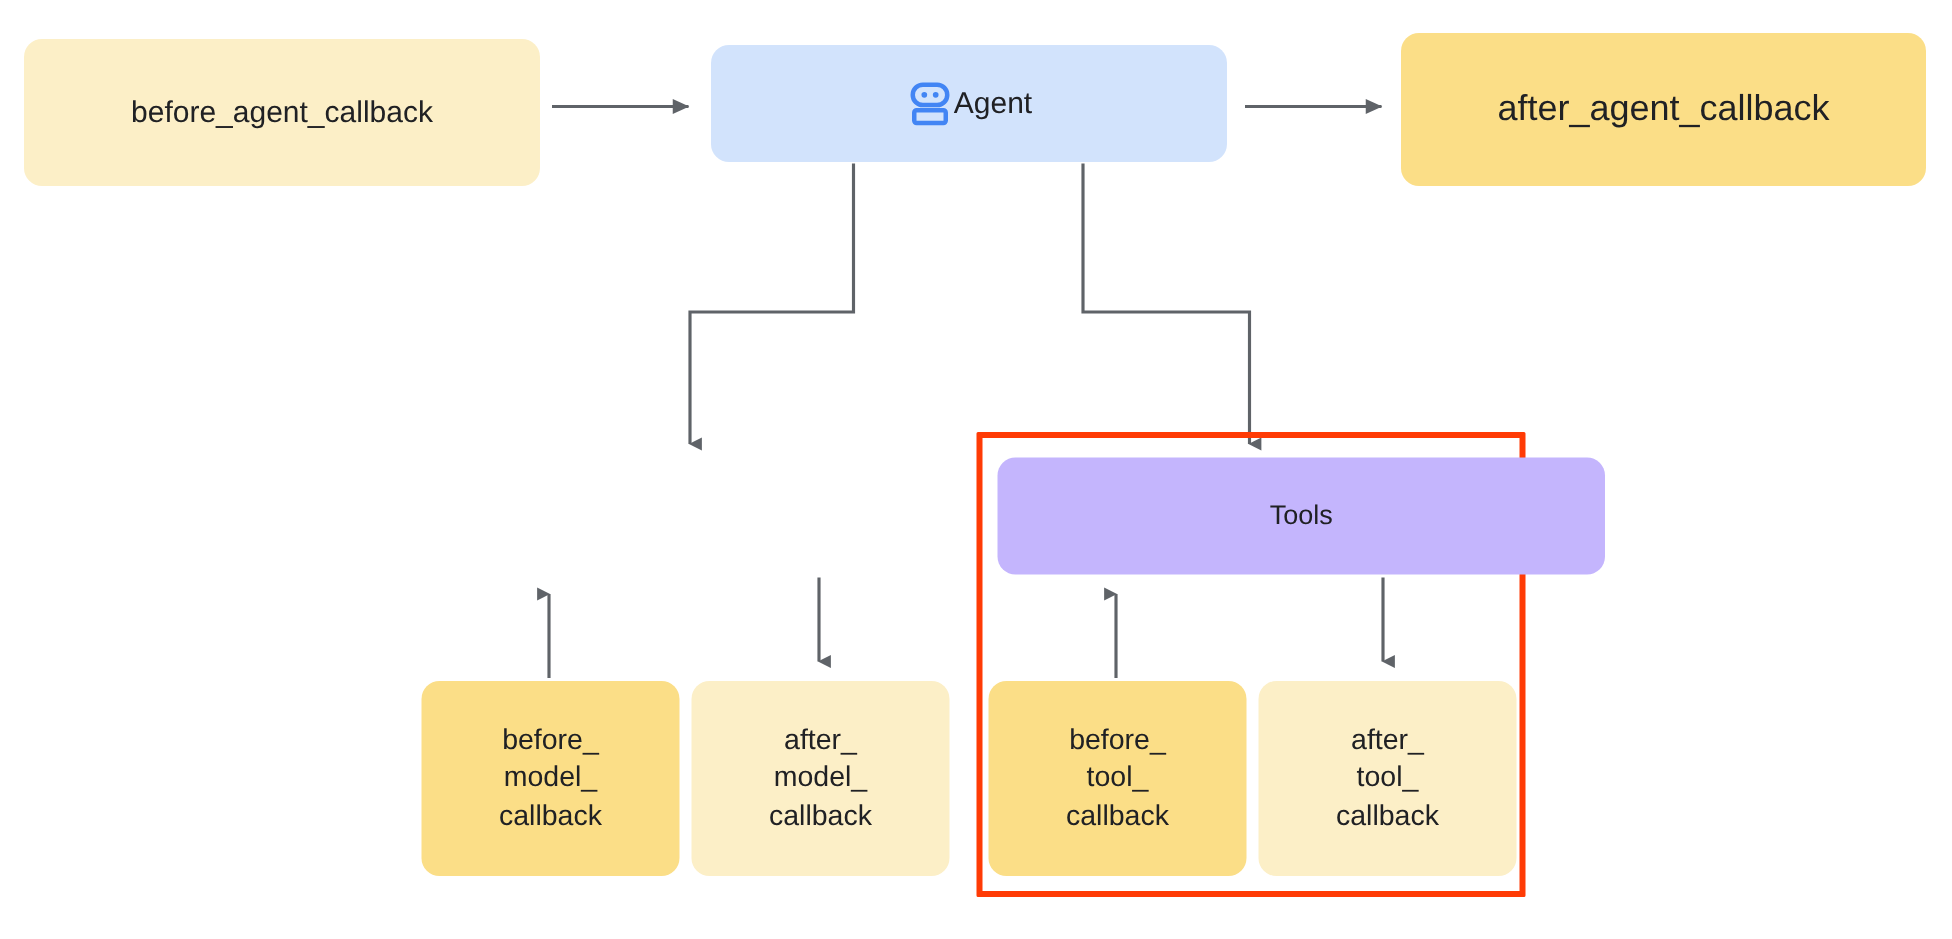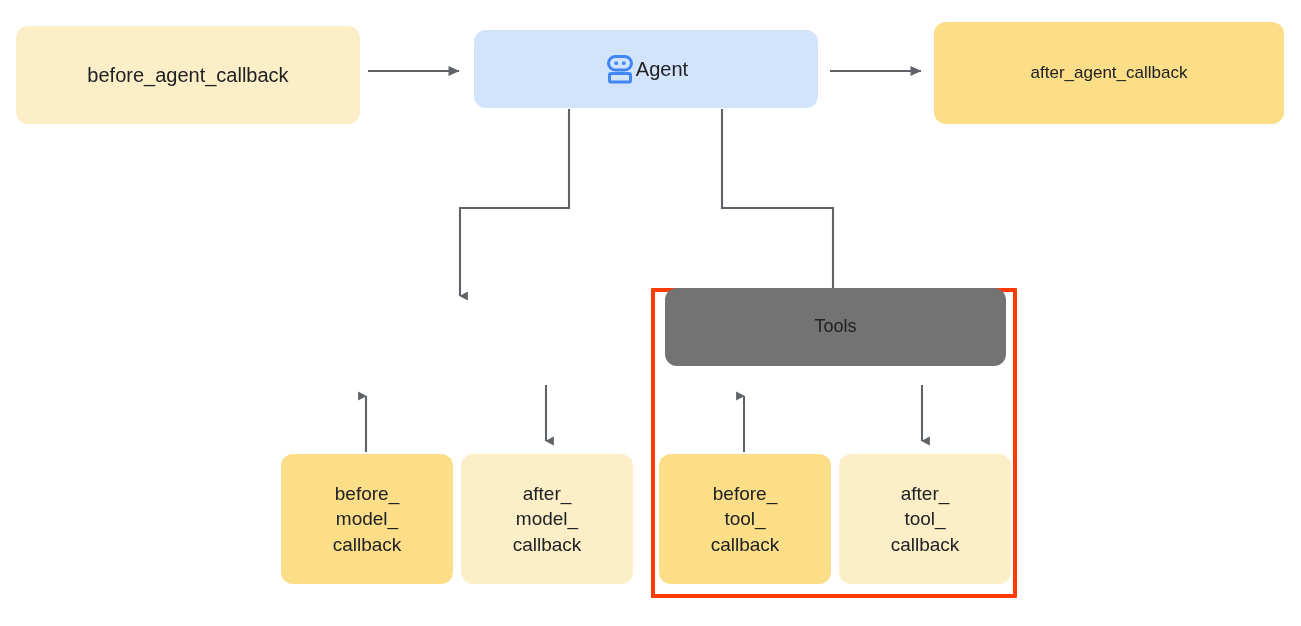--- a/index.html
+++ b/index.html
@@ -48,30 +48,30 @@
     font-size: 20px;
   }
   #node-agent {
     left: 474px; top: 30px; width: 344px; height: 78px;
     background: #D2E3FC;
     font-size: 20px;
   }
   #node-after-agent-callback {
     left: 934px; top: 22px; width: 350px; height: 102px;
     background: #FBDE87;
-    font-size: 17px;
+    font-size: 24px;
   }
   #node-model {
     left: 289px; top: 308px; width: 341px; height: 75px;
     background: #A8DCB4;
     font-size: 20px;
   }
   #node-tools {
-    left: 665px; top: 288px; width: 341px; height: 78px;
-    background: #737373;
+    left: 665px; top: 305px; width: 405px; height: 78px;
+    background: #c4b5fd;
     font-size: 18px;
   }
   #node-before-model-callback {
     left: 281px; top: 454px; width: 172px; height: 130px;
     background: #FBDE87;
     font-size: 19px;
   }
   #node-after-model-callback {
     left: 461px; top: 454px; width: 172px; height: 130px;
     background: #FCEFC7;

